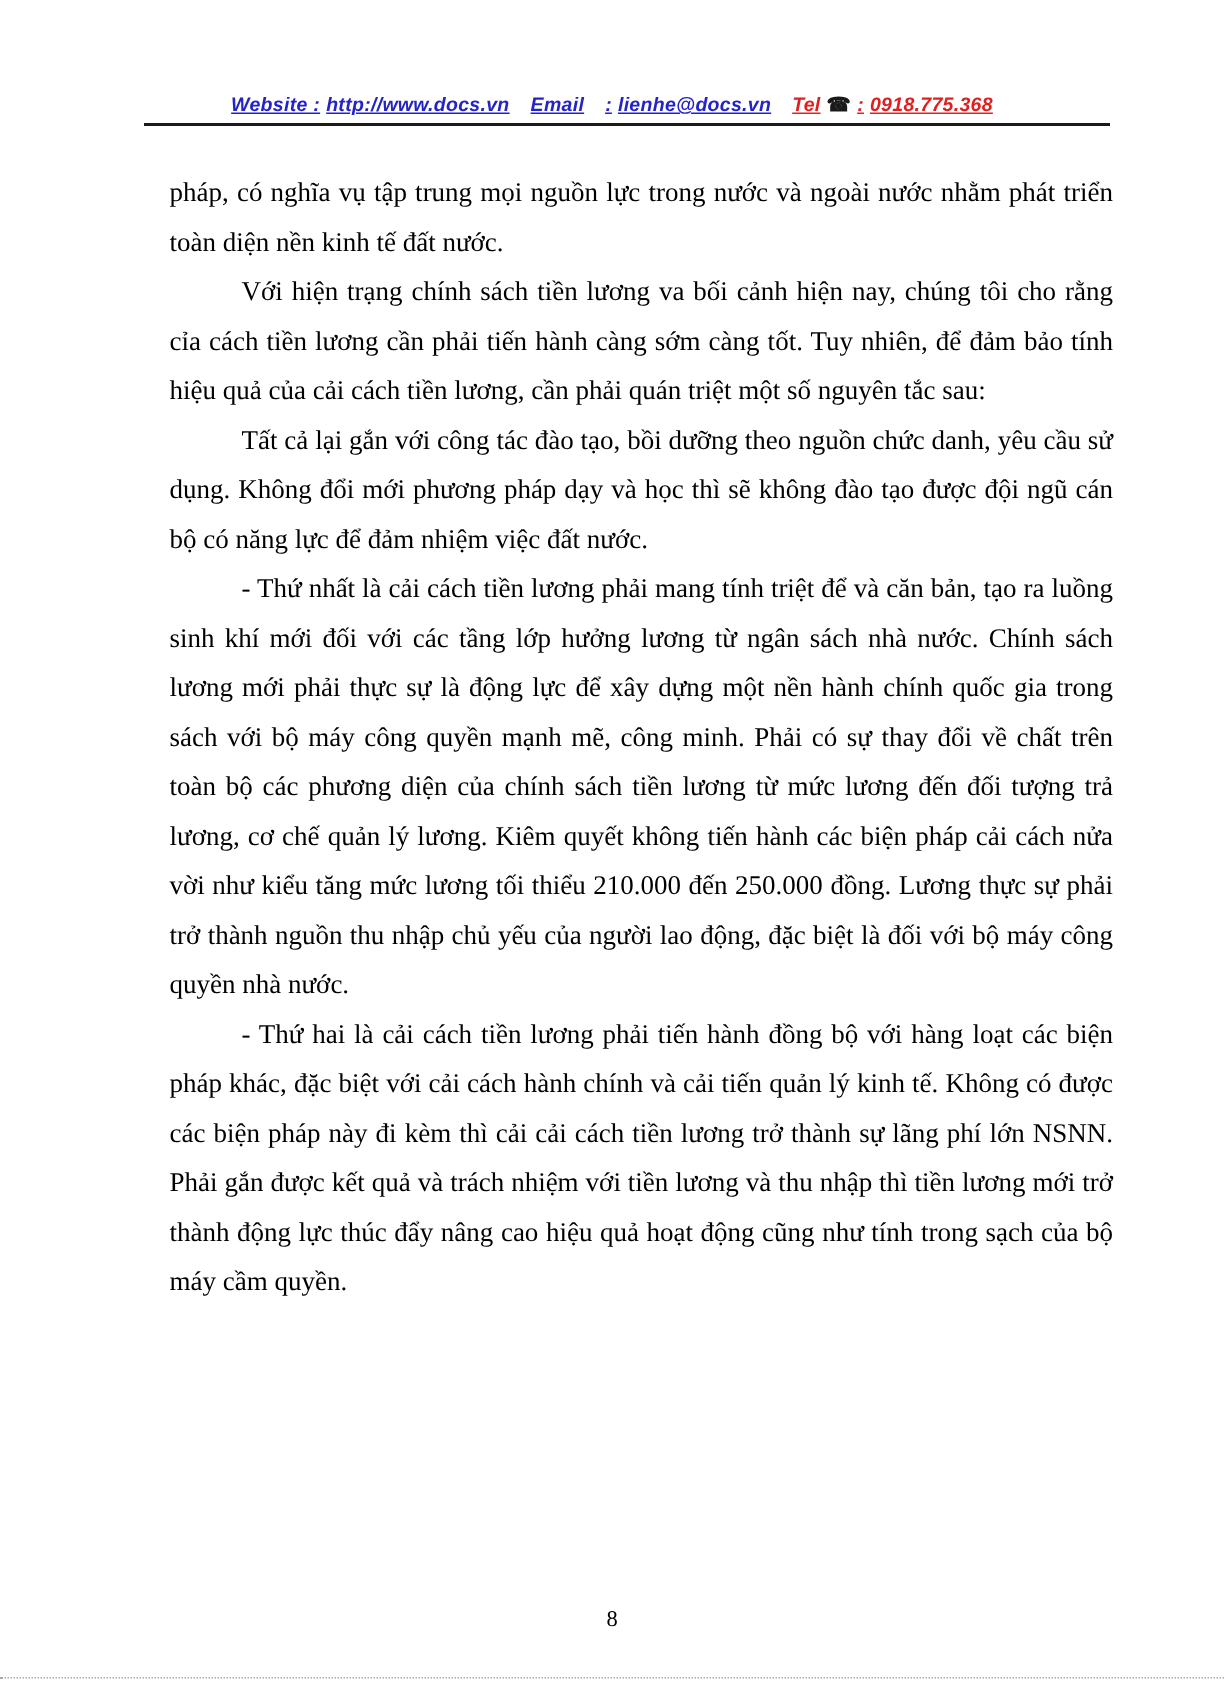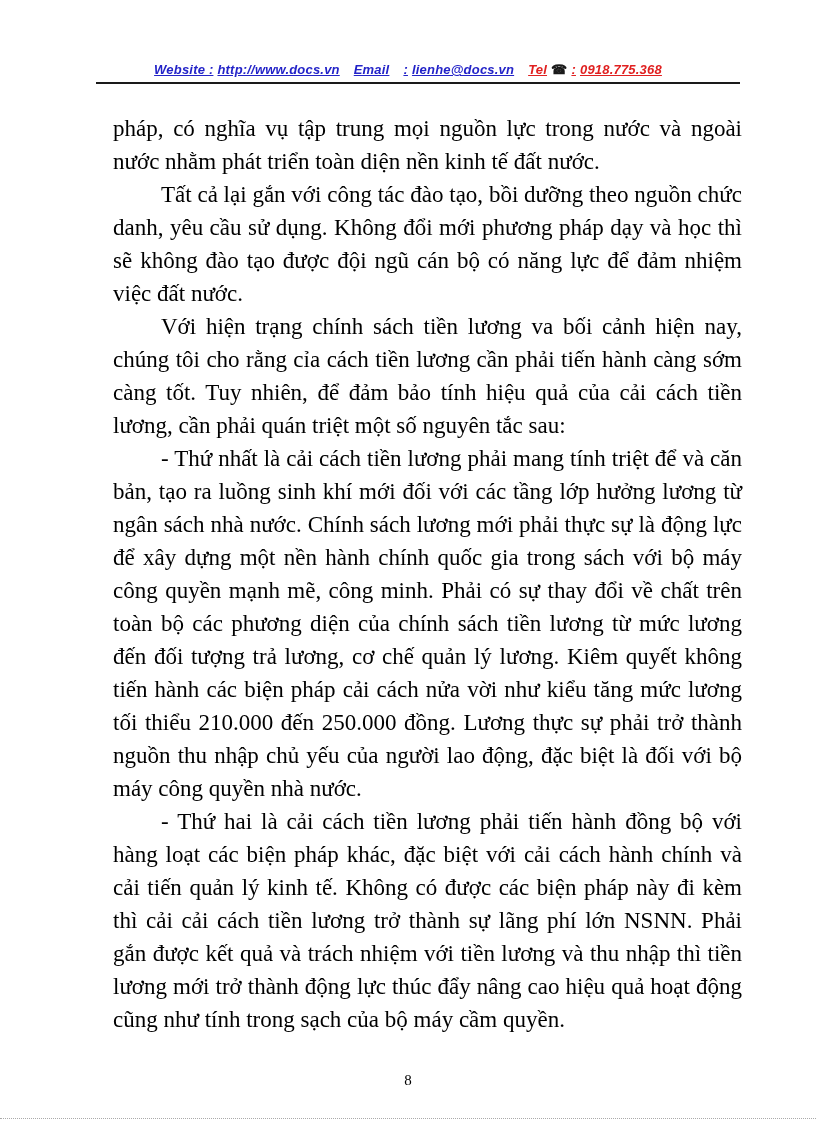--- a/index.html
+++ b/index.html
@@ -33,21 +33,21 @@
   .hdr-gap { display: inline-block; width: 14px; }
   .hdr-sp  { display: inline-block; width: 4px; }
   .header-rule {
     margin: 5px 76px 0 96px;
     border-top: 2px solid #1a1a1a;
     height: 0;
   }
   
   .content {
     margin: 28px 74px 0 113px;
-    font-size: 23px;
+    font-size: 18px;
     line-height: 33px;
     text-align: justify;
   }
   .content p { margin: 0; }
   .content p.indent { text-indent: 48px; }
   .content p.no-indent { text-indent: 0; }
   
   .page-number {
     position: absolute;
     bottom: 50px;
@@ -71,22 +71,22 @@
 <div class="page">
 
   <div class="header">
     <span class="hdr blue">Website :</span><span class="hdr-sp"></span><a class="hdr link">http://www.docs.vn</a><span class="hdr-gap"></span><span class="hdr blue">Email</span><span class="hdr-gap"></span><span class="hdr blue">:</span><span class="hdr-sp"></span><a class="hdr link">lienhe@docs.vn</a><span class="hdr-gap"></span><span class="hdr red">Tel</span><span class="hdr-sp"></span><span class="hdr icon">☎</span><span class="hdr-sp"></span><span class="hdr red">:</span><span class="hdr-sp"></span><span class="hdr red">0918.775.368</span>
   </div>
 
   <div class="header-rule"></div>
 
   <div class="content">
     <p class="no-indent">pháp, có nghĩa vụ tập trung mọi nguồn lực trong nước và ngoài nước nhằm phát triển toàn diện nền kinh tế đất nước.</p>
+    <p class="indent">Với hiện trạng chính sách tiền lương va bối cảnh hiện nay, chúng tôi cho rằng cỉa cách tiền lương cần phải tiến hành càng sớm càng tốt. Tuy nhiên, để đảm bảo tính hiệu quả của cải cách tiền lương, cần phải quán triệt một số nguyên tắc sau:</p>
     <p class="indent">Tất cả lại gắn với công tác đào tạo, bồi dưỡng theo nguồn chức danh, yêu cầu sử dụng. Không đổi mới phương pháp dạy và học thì sẽ không đào tạo được đội ngũ cán bộ có năng lực để đảm nhiệm việc đất nước.</p>
-    <p class="indent">Với hiện trạng chính sách tiền lương va bối cảnh hiện nay, chúng tôi cho rằng cỉa cách tiền lương cần phải tiến hành càng sớm càng tốt. Tuy nhiên, để đảm bảo tính hiệu quả của cải cách tiền lương, cần phải quán triệt một số nguyên tắc sau:</p>
     <p class="indent">- Thứ nhất là cải cách tiền lương phải mang tính triệt để và căn bản, tạo ra luồng sinh khí mới đối với các tầng lớp hưởng lương từ ngân sách nhà nước. Chính sách lương mới phải thực sự là động lực để xây dựng một nền hành chính quốc gia trong sách với bộ máy công quyền mạnh mẽ, công minh. Phải có sự thay đổi về chất trên toàn bộ các phương diện của chính sách tiền lương từ mức lương đến đối tượng trả lương, cơ chế quản lý lương.  Kiêm quyết không tiến hành các biện pháp cải cách nửa vời như kiểu tăng mức lương tối thiểu 210.000 đến 250.000 đồng. Lương thực sự phải trở thành nguồn thu nhập chủ yếu của người lao động, đặc biệt là đối với bộ máy công quyền nhà nước.</p>
     <p class="indent">- Thứ hai là cải cách tiền lương phải tiến hành đồng bộ với hàng loạt các biện pháp khác, đặc biệt với cải cách hành chính và cải tiến quản lý kinh tế. Không có được các biện pháp này đi kèm thì cải cải cách tiền lương trở thành sự lãng phí lớn NSNN. Phải gắn được kết quả và trách nhiệm với tiền lương và thu nhập thì tiền lương mới trở thành động lực thúc đẩy nâng cao hiệu quả hoạt động cũng như tính trong sạch của bộ máy cầm quyền.</p>
   </div>
 
   <div class="page-number">8</div>
 
   <div class="bottom-rule"></div>
 
 </div>
 

